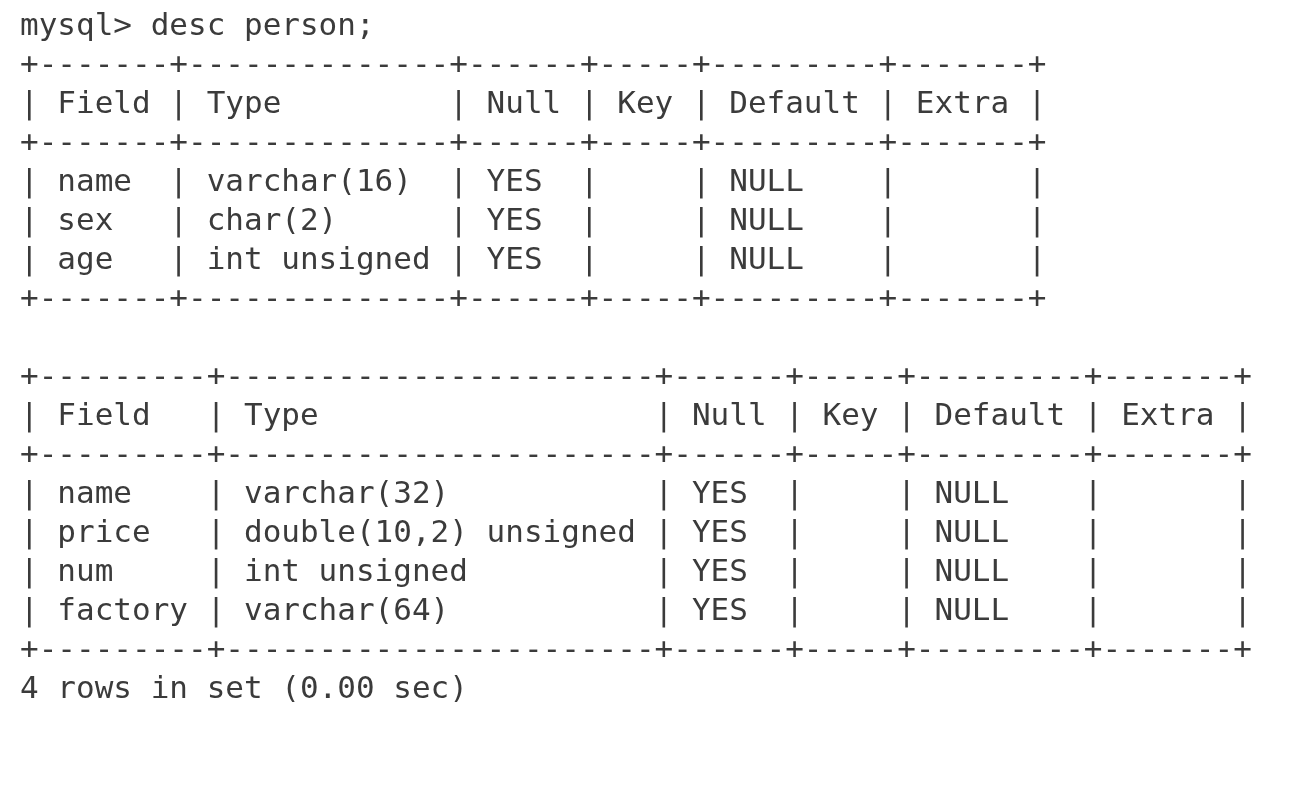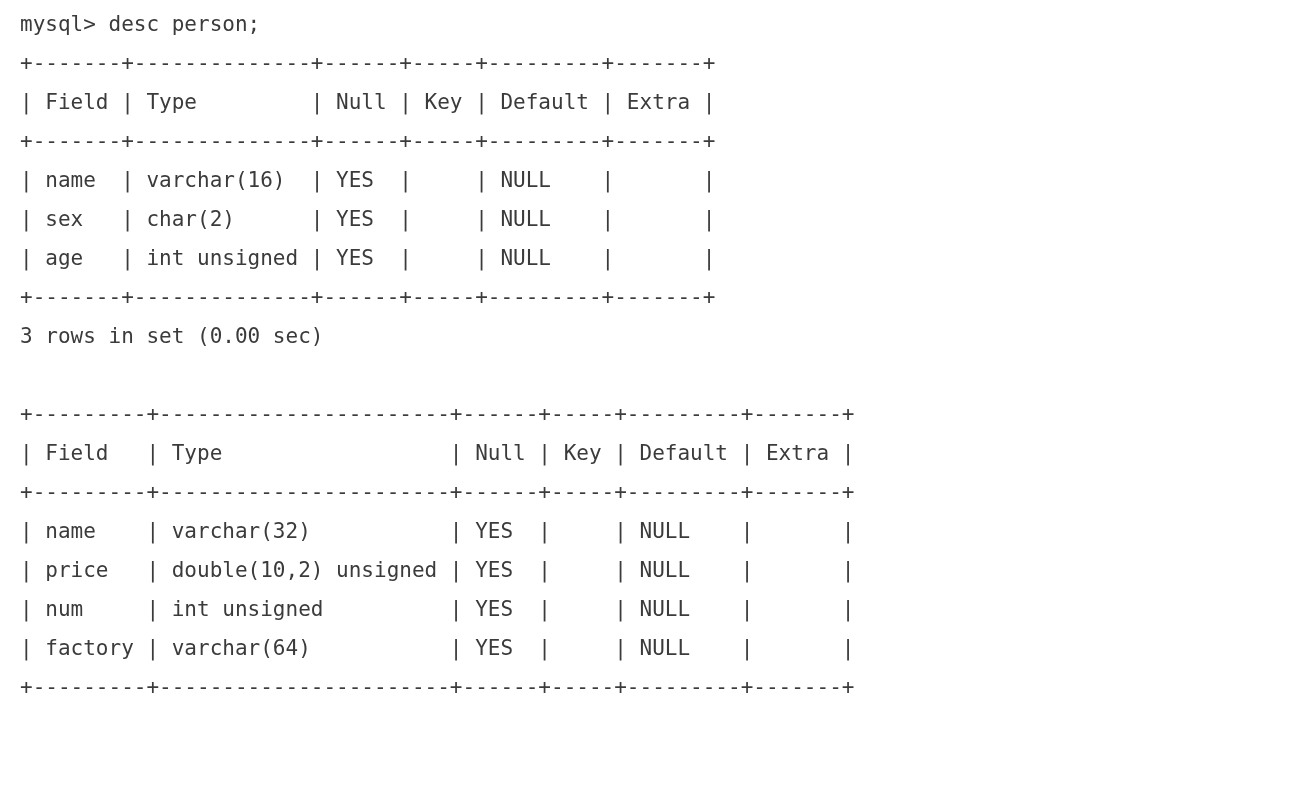--- a/index.html
+++ b/index.html
@@ -11,21 +11,21 @@
     width: 1304px;
     height: 796px;
     overflow: hidden;
   }
   .terminal {
     box-sizing: border-box;
     width: 1304px;
     height: 796px;
     padding: 5px 0 0 20px;
     font-family: "DejaVu Sans Mono", "Liberation Mono", monospace;
-    font-size: 21px;
+    font-size: 31px;
     line-height: 39px;
     color: #3b3b3b;
   }
   pre.line {
     margin: 0;
     padding: 0;
     font: inherit;
     white-space: pre;
   }
   .blank-line {
@@ -39,29 +39,29 @@
 
   <section>
     <pre class="line">mysql&gt; desc person;</pre>
     <pre class="line">+-------+--------------+------+-----+---------+-------+
 | Field | Type         | Null | Key | Default | Extra |
 +-------+--------------+------+-----+---------+-------+
 | name  | varchar(16)  | YES  |     | NULL    |       |
 | sex   | char(2)      | YES  |     | NULL    |       |
 | age   | int unsigned | YES  |     | NULL    |       |
 +-------+--------------+------+-----+---------+-------+</pre>
-    <pre class="line">3 rows in set (0.00 sec)</pre>
   </section>
 
   <div class="blank-line"></div>
 
   <section>
     <pre class="line">+---------+-----------------------+------+-----+---------+-------+
 | Field   | Type                  | Null | Key | Default | Extra |
 +---------+-----------------------+------+-----+---------+-------+
 | name    | varchar(32)           | YES  |     | NULL    |       |
 | price   | double(10,2) unsigned | YES  |     | NULL    |       |
 | num     | int unsigned          | YES  |     | NULL    |       |
 | factory | varchar(64)           | YES  |     | NULL    |       |
 +---------+-----------------------+------+-----+---------+-------+</pre>
+    <pre class="line">4 rows in set (0.00 sec)</pre>
   </section>
 
 </main>
 
 </body></html>

